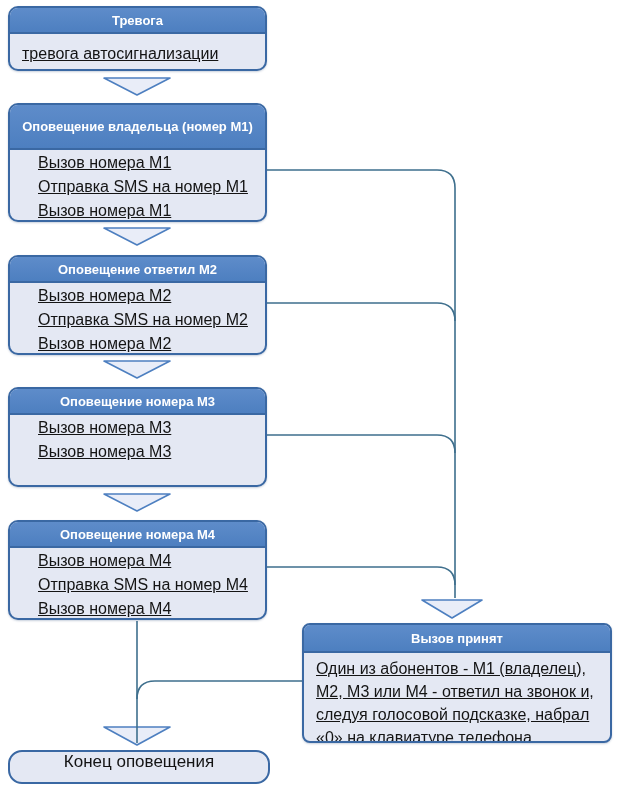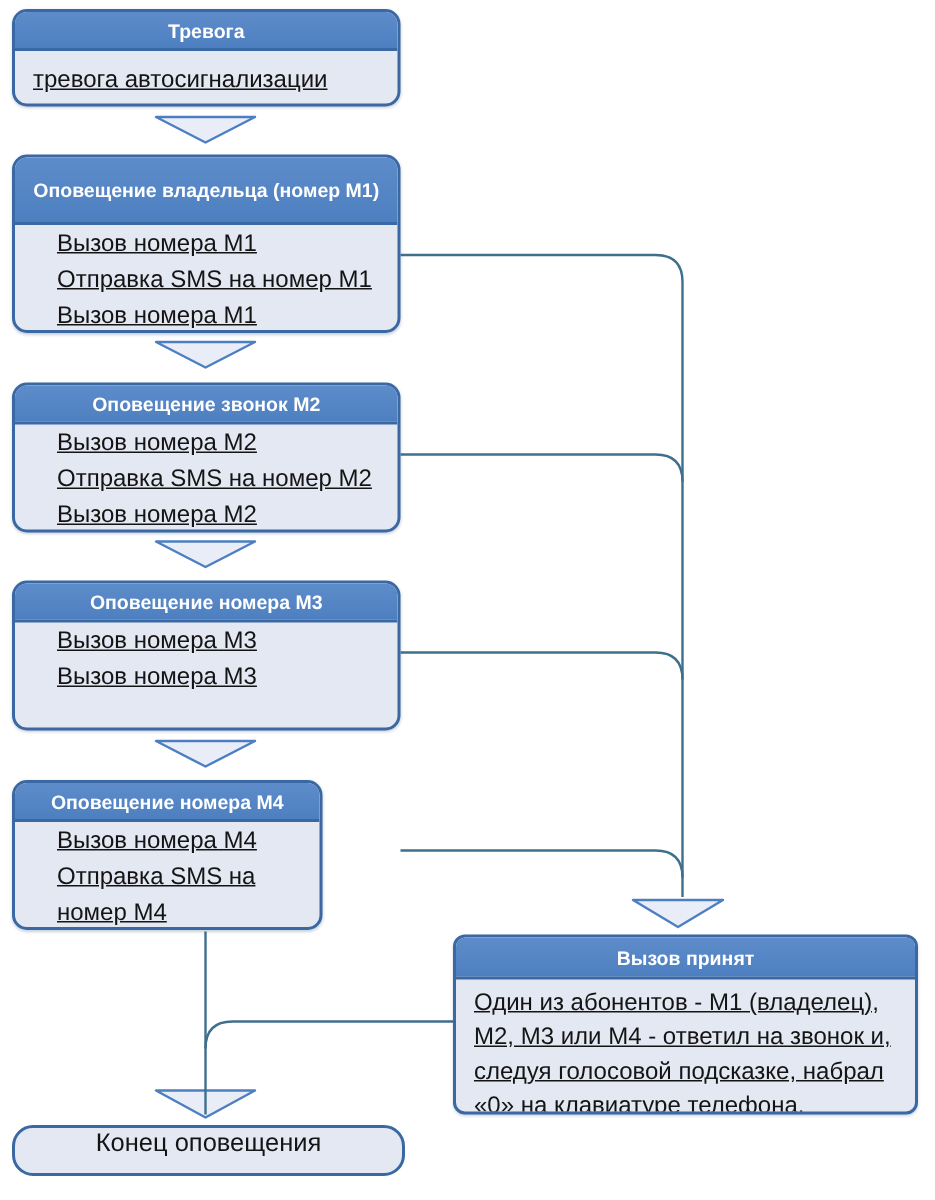--- a/index.html
+++ b/index.html
@@ -81,37 +81,37 @@
   <div class="block" style="left:8px;top:103px;width:259px;height:119px;">
     <div class="block-header" style="height:45px;">Оповещение владельца (номер М1)</div>
     <div class="block-body list-body">
       <div>Вызов номера М1</div>
       <div>Отправка SMS на номер М1</div>
       <div>Вызов номера М1</div>
     </div>
   </div>
 
   <div class="block" style="left:8px;top:255px;width:259px;height:100px;">
-    <div class="block-header" style="height:26px;">Оповещение звонок М2</div>
+    <div class="block-header" style="height:26px;">Оповещение ответил М2</div>
     <div class="block-body list-body">
       <div>Вызов номера М2</div>
       <div>Отправка SMS на номер М2</div>
       <div>Вызов номера М2</div>
     </div>
   </div>
 
   <div class="block" style="left:8px;top:387px;width:259px;height:100px;">
     <div class="block-header" style="height:26px;">Оповещение номера М3</div>
     <div class="block-body list-body">
       <div>Вызов номера М3</div>
       <div>Вызов номера М3</div>
     </div>
   </div>
 
-  <div class="block" style="left:8px;top:520px;width:207px;height:100px;">
+  <div class="block" style="left:8px;top:520px;width:259px;height:100px;">
     <div class="block-header" style="height:26px;">Оповещение номера М4</div>
     <div class="block-body list-body">
       <div>Вызов номера М4</div>
       <div>Отправка SMS на номер М4</div>
       <div>Вызов номера М4</div>
     </div>
   </div>
 
   <div class="block" style="left:302px;top:623px;width:310px;height:120px;border-radius:8px;">
     <div class="block-header" style="height:28px;">Вызов принят</div>

